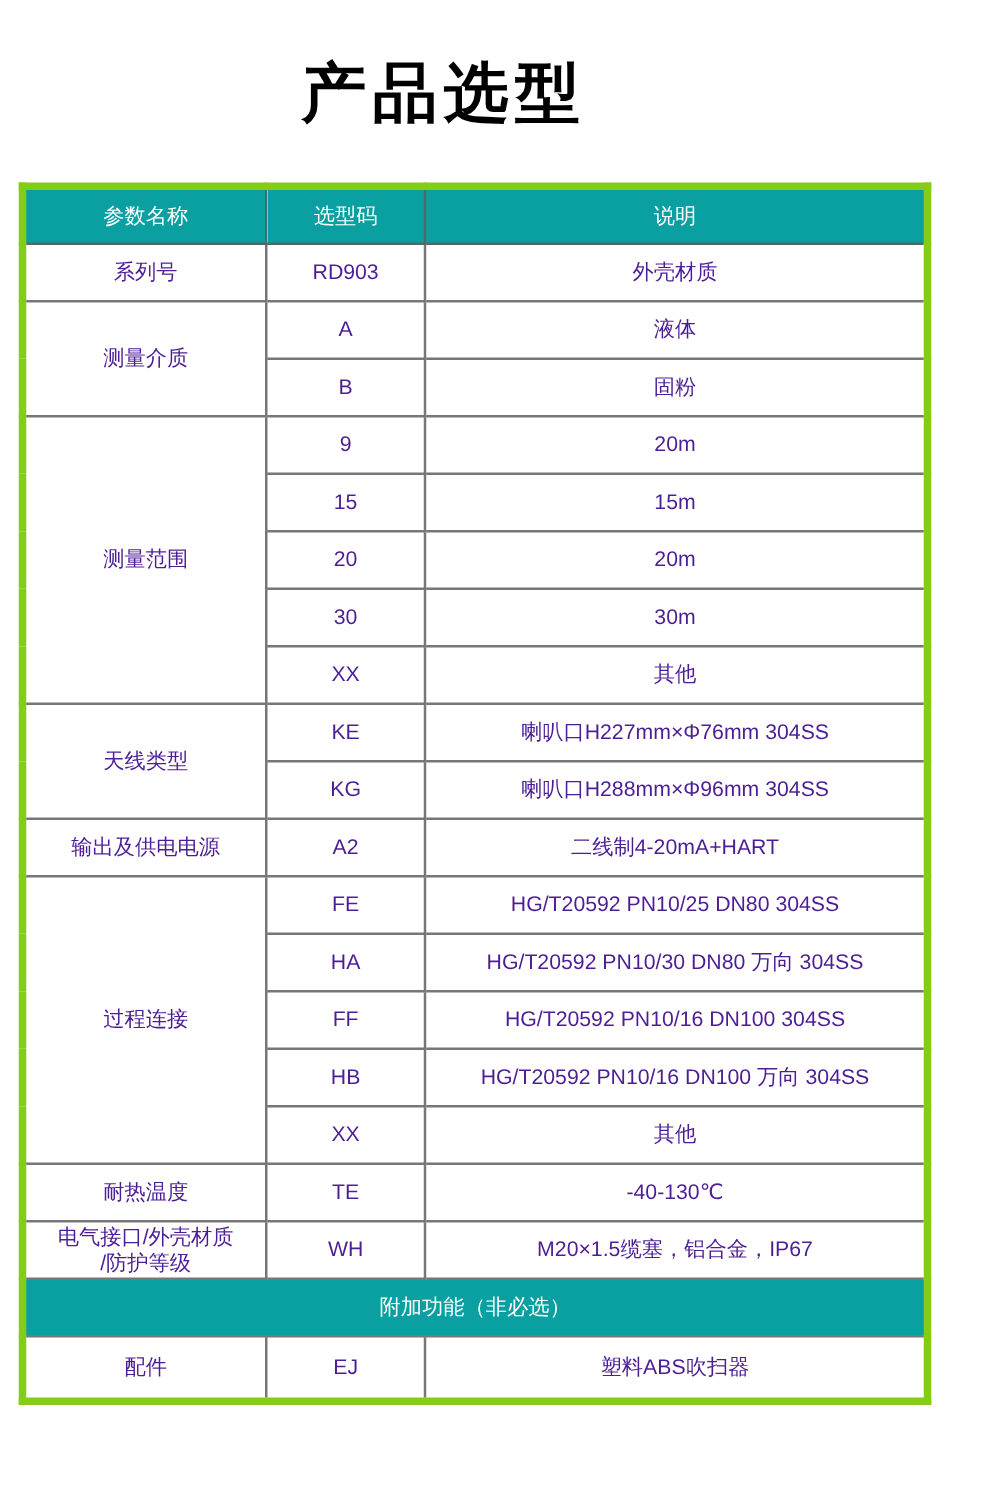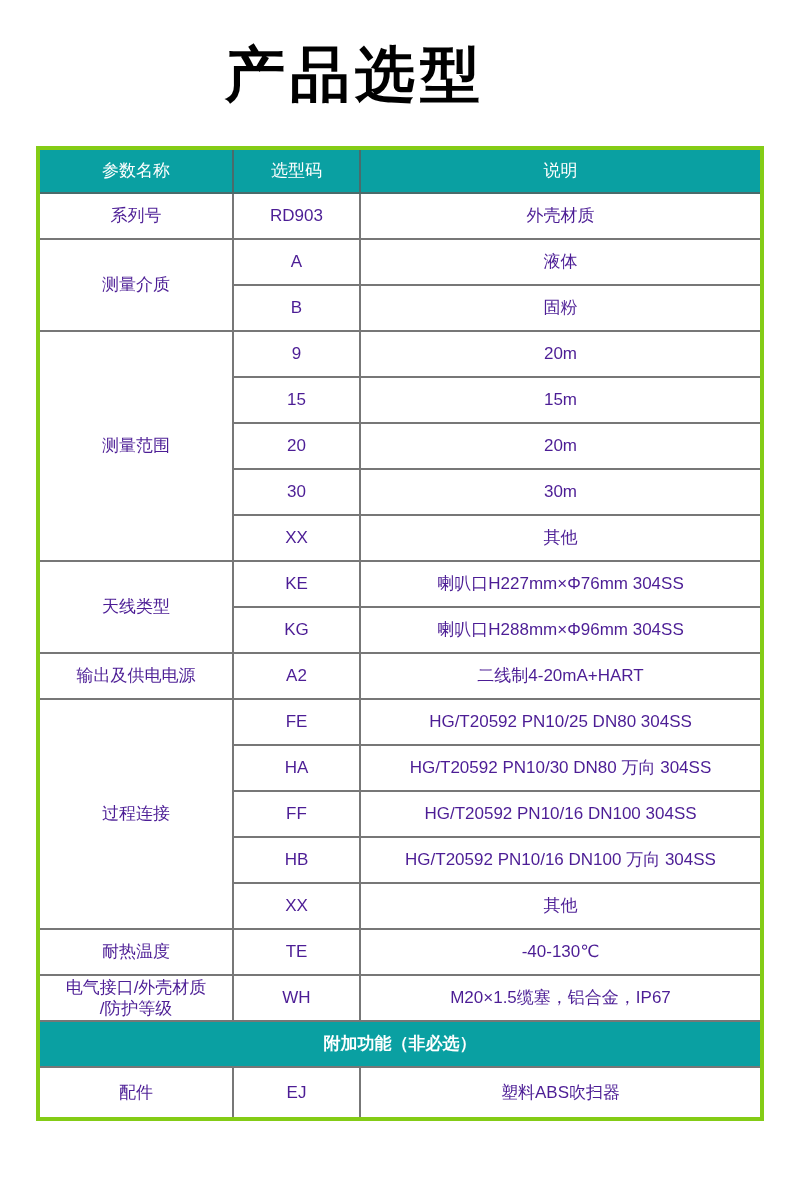--- a/index.html
+++ b/index.html
@@ -3,43 +3,43 @@
 <meta charset="utf-8">
 <style>
   html,body{margin:0;padding:0;}
   body{
     width:789px;height:1200px;background:#ffffff;position:relative;
     font-family:"Liberation Sans","DejaVu Sans",sans-serif;
     -webkit-font-smoothing:antialiased;overflow:hidden;
   }
   .page-title{
     position:absolute;top:36px;left:0;width:710px;
-    text-align:center;font-size:60px;font-weight:900;color:#000000;
+    text-align:center;font-size:52px;font-weight:900;color:#000000;
     letter-spacing:5px;line-height:78px;white-space:nowrap;
   }
   table.spec{
-    position:absolute;left:36px;top:146px;width:724px;
+    position:absolute;left:15px;top:146px;width:724px;
     border-collapse:collapse;table-layout:fixed;
-    border:4px solid #84cc16;
+    border:6px solid #84cc16;
   }
   table.spec th, table.spec td{
     border:2px solid #777777;
     text-align:center;vertical-align:middle;
     font-size:17px;color:#4c1d95;
     padding:0 4px;overflow:hidden;
     white-space:pre-line;line-height:1.25;
   }
   table.spec thead th{
     background:#0aa0a2;color:#ffffff;font-weight:500;
     height:42px;border-color:#4a6b6b;border-top-color:#1a1a1a;
   }
   table.spec tbody tr{height:46px;}
   table.spec tr.section-row{height:46px;}
   table.spec tr.section-row td{
-    background:#0aa0a2;color:#ffffff;font-weight:700;font-size:17px;
+    background:#0aa0a2;color:#ffffff;font-weight:400;font-size:17px;
   }
   table.spec tr.last-row{height:52px;margin-top:24px;}
   .col-param{width:195px;}
   .col-code{width:127px;}
   .col-desc{width:402px;}
 </style>
 </head>
 <body>
 
 <div class="page-title">产品选型</div>

